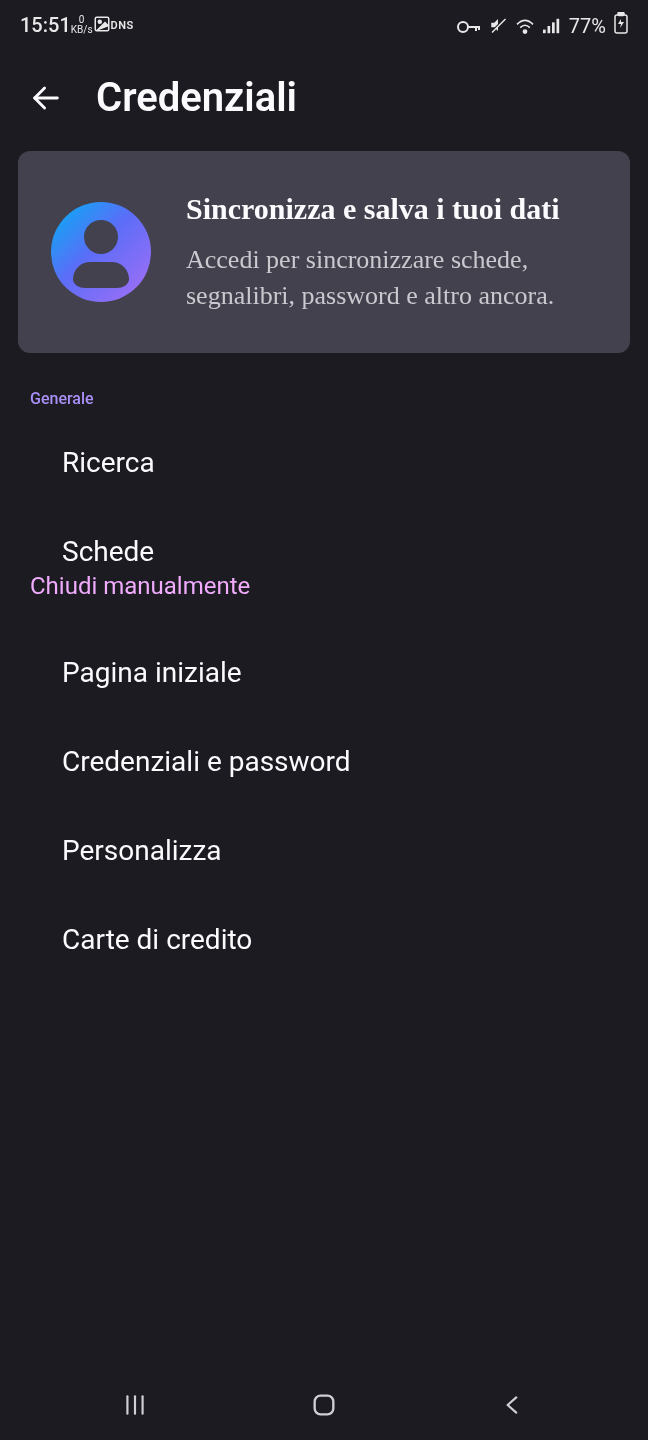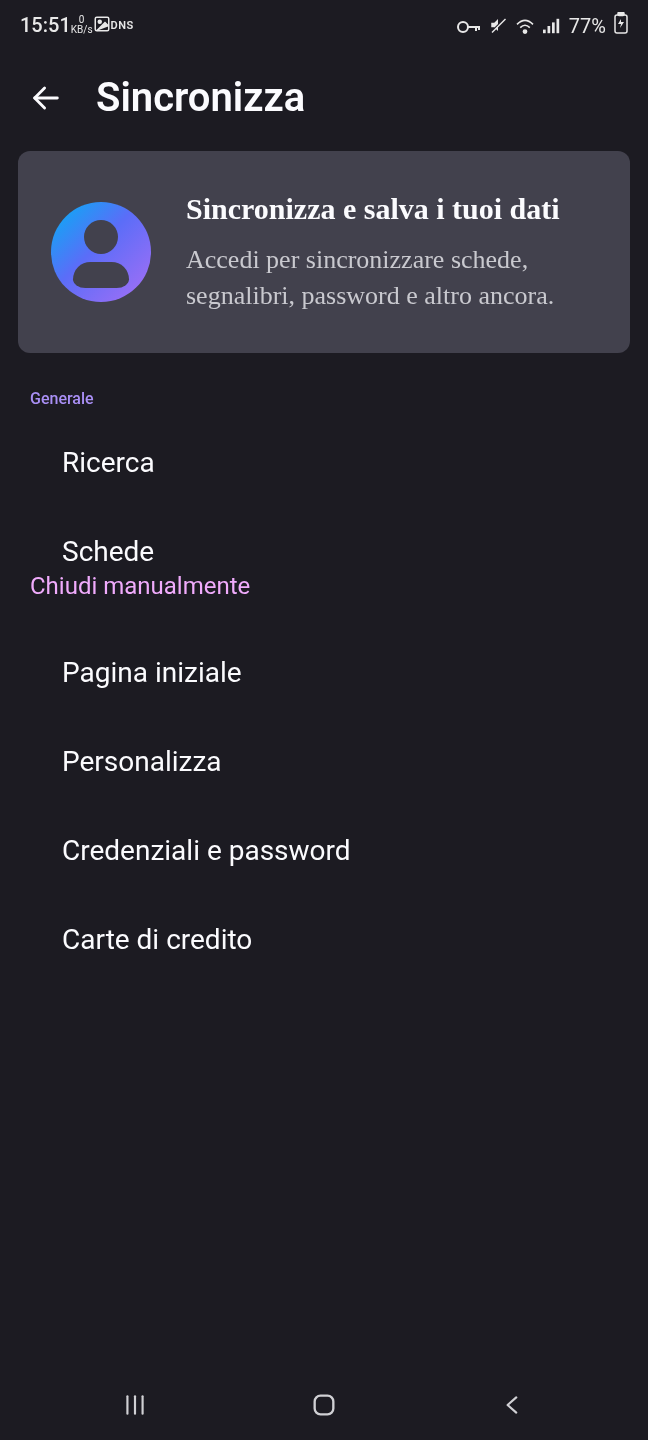--- a/index.html
+++ b/index.html
@@ -160,21 +160,21 @@
   </div>
 </div>
 
 <div class="app-bar">
   <div class="back-btn">
     <svg width="34" height="34" viewBox="0 0 24 24" fill="none" stroke="#fbfbfe" stroke-width="2" stroke-linecap="round" stroke-linejoin="round">
         <line x1="20" y1="12" x2="4" y2="12"></line>
         <polyline points="11 5 4 12 11 19"></polyline>
       </svg>
   </div>
-  <div class="app-title">Sincronizza</div>
+  <div class="app-title">Credenziali</div>
 </div>
 
 <div class="sync-card">
   <div class="avatar-wrap">
     <div class="avatar-circle">
       <div class="avatar-inner">
         <div class="avatar-head"></div>
         <div class="avatar-body"></div>
       </div>
     </div>
@@ -192,24 +192,24 @@
     <div class="item-title">Ricerca</div>
   </div>
   <div class="settings-item">
     <div class="item-title">Schede</div>
     <div class="item-sub">Chiudi manualmente</div>
   </div>
   <div class="settings-item">
     <div class="item-title">Pagina iniziale</div>
   </div>
   <div class="settings-item">
+    <div class="item-title">Credenziali e password</div>
+  </div>
+  <div class="settings-item">
     <div class="item-title">Personalizza</div>
-  </div>
-  <div class="settings-item">
-    <div class="item-title">Credenziali e password</div>
   </div>
   <div class="settings-item">
     <div class="item-title">Carte di credito</div>
   </div>
 </div>
 
 <div class="nav-bar">
   <div class="nav-btn">
     <svg width="26" height="26" viewBox="0 0 24 24" fill="none" stroke="#d0d0d4" stroke-width="2" stroke-linecap="round">
         <line x1="5" y1="4" x2="5" y2="20"></line>

